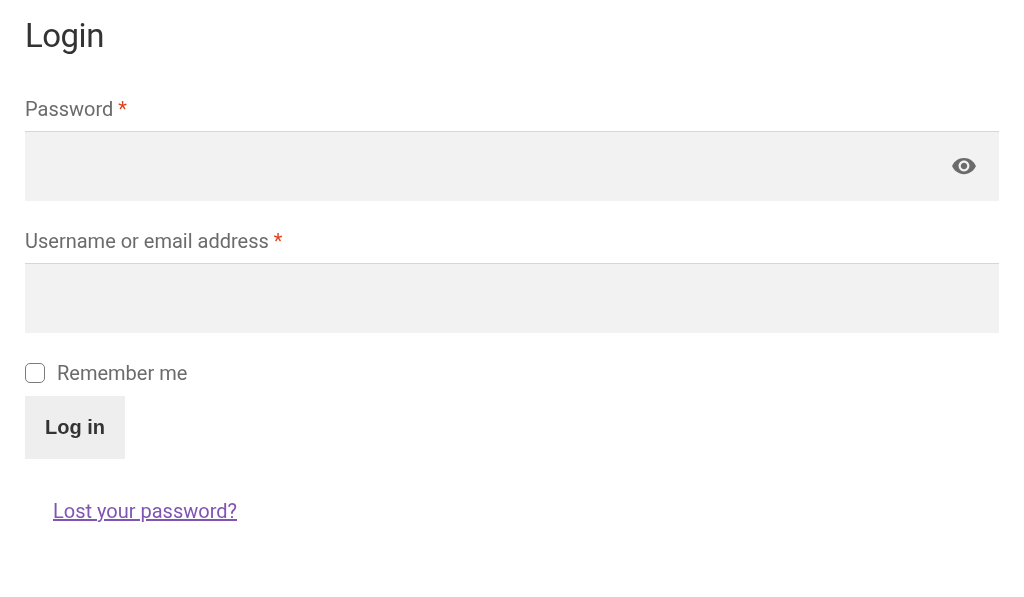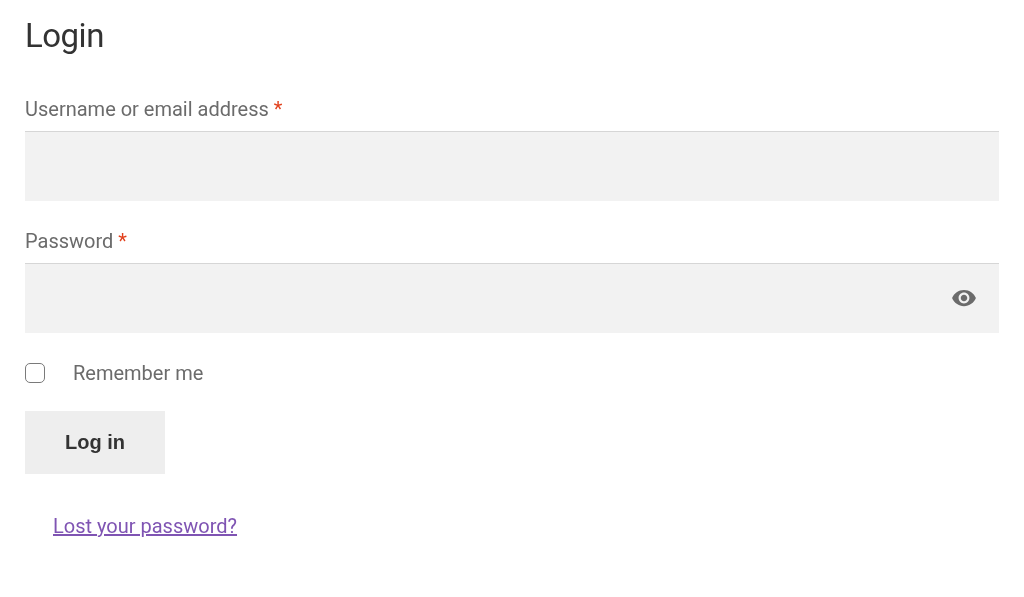--- a/index.html
+++ b/index.html
@@ -67,23 +67,23 @@
       justify-content: center;
     }
     .eye-button svg {
       width: 26px;
       height: 26px;
       fill: #6b6b6b;
     }
     .remember-row {
       display: flex;
       align-items: center;
-      gap: 28px;
+      gap: 12px;
       margin-top: 12px;
-      margin-bottom: 26px;
+      margin-bottom: 11px;
     }
     .checkbox {
       width: 20px;
       height: 20px;
       border: 1.5px solid #7a7a7a;
       border-radius: 5px;
       background: #ffffff;
       appearance: none;
       cursor: pointer;
       position: relative;
@@ -99,21 +99,21 @@
     .remember-label {
       font-size: 20px;
       color: #6b6b6b;
     }
     .login-button {
       background: #eeeeee;
       border: none;
       color: #333333;
       font-size: 20px;
       font-weight: 600;
-      padding: 20px 40px;
+      padding: 20px 20px;
       cursor: pointer;
     }
     .lost-password {
       margin-top: 40px;
     }
     .lost-password a {
       color: #7f54b3;
       font-size: 20px;
       text-decoration: underline;
       margin-left: 28px;
@@ -121,37 +121,37 @@
   </style>
 </head>
 <body>
 
 <h1 class="page-title">Login</h1>
 
 <form>
 
   <div class="form-row">
     <label class="form-label">
-      <span>Username or email address </span><span class="required">*</span>
-    </label>
-    <input type="text" class="text-input" value="" style="">
-  </div>
-
-  <div class="form-row">
-    <label class="form-label">
       <span>Password </span><span class="required">*</span>
     </label>
     <div class="password-wrapper">
       <input type="password" class="text-input" value="" style="">
       <button type="button" class="eye-button">
         <svg viewBox="0 0 24 24">
           <path d="M12 4.5C7 4.5 2.73 7.61 1 12c1.73 4.39 6 7.5 11 7.5s9.27-3.11 11-7.5c-1.73-4.39-6-7.5-11-7.5zM12 17c-2.76 0-5-2.24-5-5s2.24-5 5-5 5 2.24 5 5-2.24 5-5 5zm0-8c-1.66 0-3 1.34-3 3s1.34 3 3 3 3-1.34 3-3-1.34-3-3-3z"></path>
         </svg>
       </button>
     </div>
+  </div>
+
+  <div class="form-row">
+    <label class="form-label">
+      <span>Username or email address </span><span class="required">*</span>
+    </label>
+    <input type="text" class="text-input" value="" style="">
   </div>
 
   <div class="remember-row">
     <input type="checkbox" class="checkbox" style="">
     <span class="remember-label">Remember me</span>
   </div>
 
   <button type="submit" class="login-button">Log in</button>
 
   <div class="lost-password">

